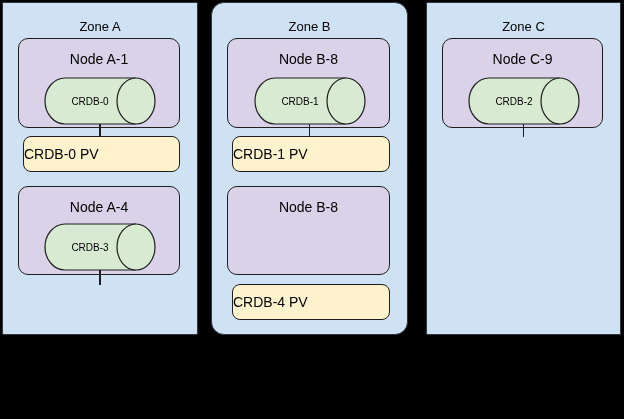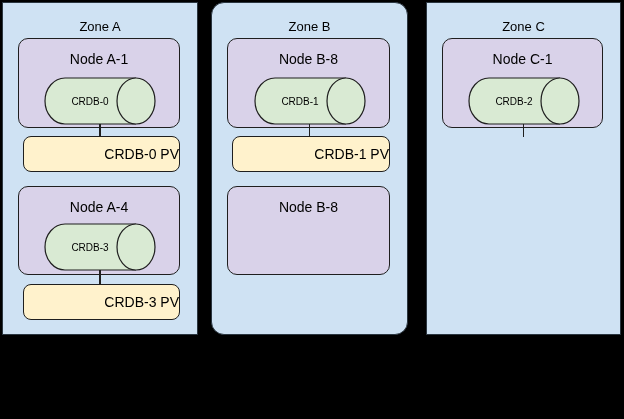--- a/index.html
+++ b/index.html
@@ -34,21 +34,21 @@
   .pod-2 { top:220px; }
   .pod text { font-size:10px; fill:#000; }
   .connector {
     position:absolute; left:calc(50% - 1px); width:1.5px; background:#1f1f1f;
   }
   .connector-1 { top:119px; height:15px; }
   .connector-2 { top:265px; height:17px; }
   .pv {
     position:absolute; left:20px; right:17px; height:36px;
     background:#fff2cc; border:1px solid #1f1f1f; border-radius:8px;
-    box-sizing:border-box; text-align:right; line-height:34px; font-size:14px;
+    box-sizing:border-box; text-align:left; line-height:34px; font-size:14px;
   }
   .pv-1 { top:133px; }
   .pv-2 { top:281px; }
 </style>
 </head>
 <body>
 
 <div class="diagram">
 
   <div class="zone zone-a">
@@ -67,47 +67,47 @@
 
     <div class="node node-2">
       <div class="node-label">Node A-4</div>
     </div>
     <div class="connector connector-2"></div>
     <svg class="pod pod-2" viewBox="0 0 112 48">
       <path d="M 92 1 H 21 A 20 23 0 0 0 21 47 H 92" fill="#d9ead3" stroke="#1f1f1f" stroke-width="1.2"></path>
       <ellipse cx="92" cy="24" rx="19" ry="23" fill="#d9ead3" stroke="#1f1f1f" stroke-width="1.2"></ellipse>
       <text x="46" y="28" text-anchor="middle">CRDB-3</text>
     </svg>
-    <div class="pv pv-2">CRDB-3 PV</div>
   </div>
 
   <div class="zone zone-b">
     <div class="zone-title">Zone B</div>
 
     <div class="node node-1">
       <div class="node-label">Node B-8</div>
     </div>
     <div class="connector connector-1"></div>
     <svg class="pod pod-1" viewBox="0 0 112 48">
       <path d="M 92 1 H 21 A 20 23 0 0 0 21 47 H 92" fill="#d9ead3" stroke="#1f1f1f" stroke-width="1.2"></path>
       <ellipse cx="92" cy="24" rx="19" ry="23" fill="#d9ead3" stroke="#1f1f1f" stroke-width="1.2"></ellipse>
       <text x="46" y="28" text-anchor="middle">CRDB-1</text>
     </svg>
     <div class="pv pv-1">CRDB-1 PV</div>
 
     <div class="node node-2">
       <div class="node-label">Node B-8</div>
     </div>
+    <div class="pv pv-2">CRDB-4 PV</div>
   </div>
 
   <div class="zone zone-c">
     <div class="zone-title">Zone C</div>
 
     <div class="node node-1">
-      <div class="node-label">Node C-1</div>
+      <div class="node-label">Node C-9</div>
     </div>
     <div class="connector connector-1"></div>
     <svg class="pod pod-1" viewBox="0 0 112 48">
       <path d="M 92 1 H 21 A 20 23 0 0 0 21 47 H 92" fill="#d9ead3" stroke="#1f1f1f" stroke-width="1.2"></path>
       <ellipse cx="92" cy="24" rx="19" ry="23" fill="#d9ead3" stroke="#1f1f1f" stroke-width="1.2"></ellipse>
       <text x="46" y="28" text-anchor="middle">CRDB-2</text>
     </svg>
 
   </div>
 

